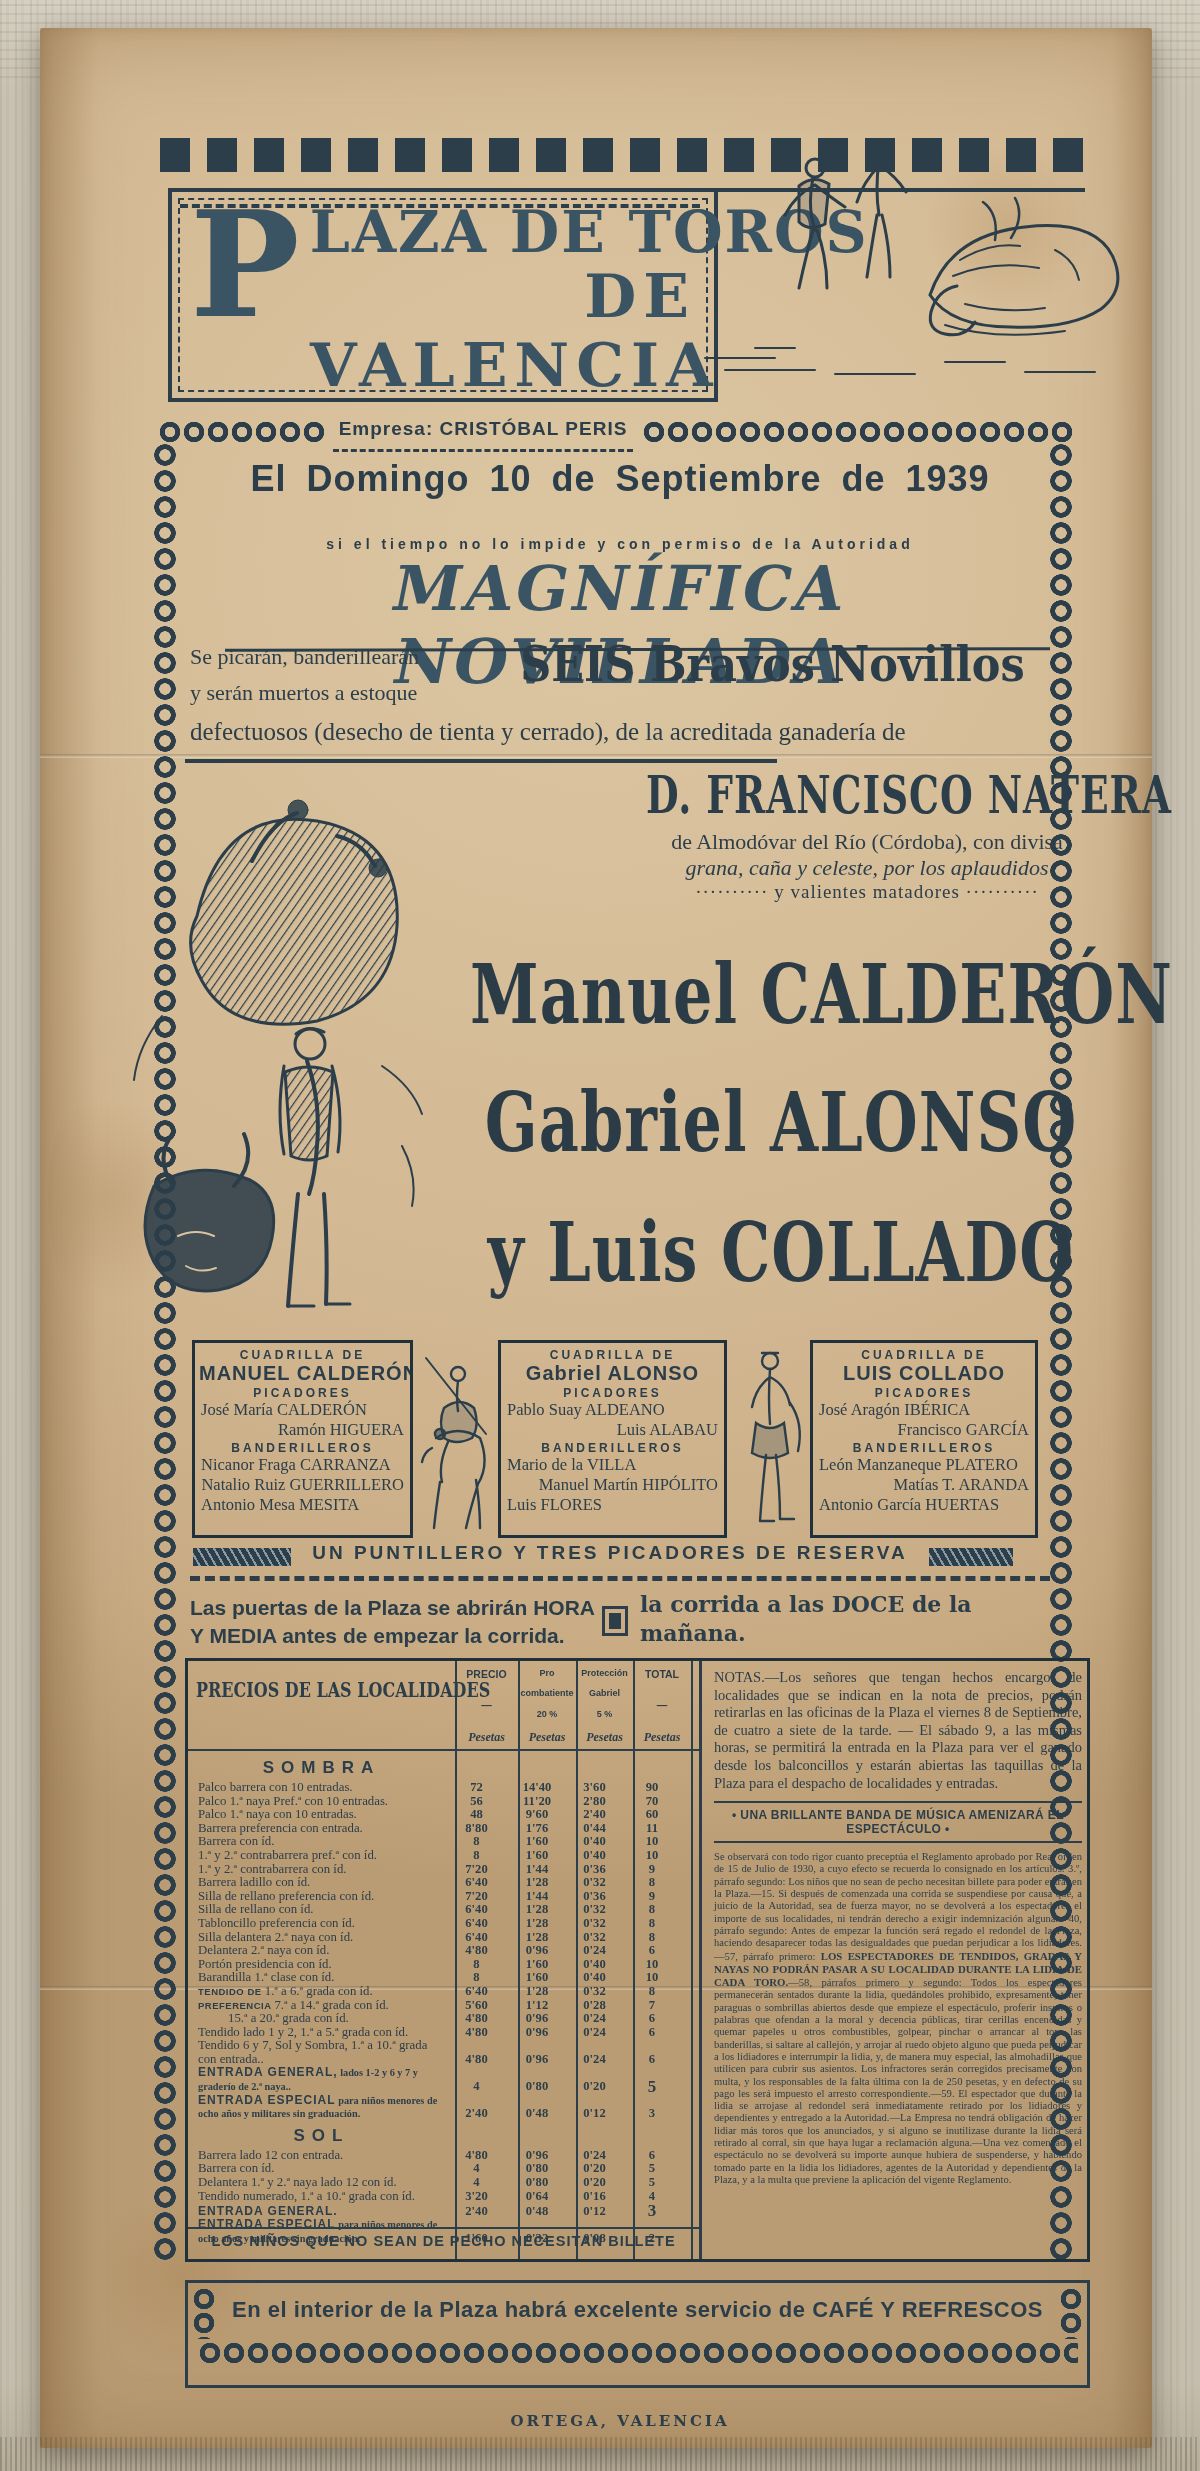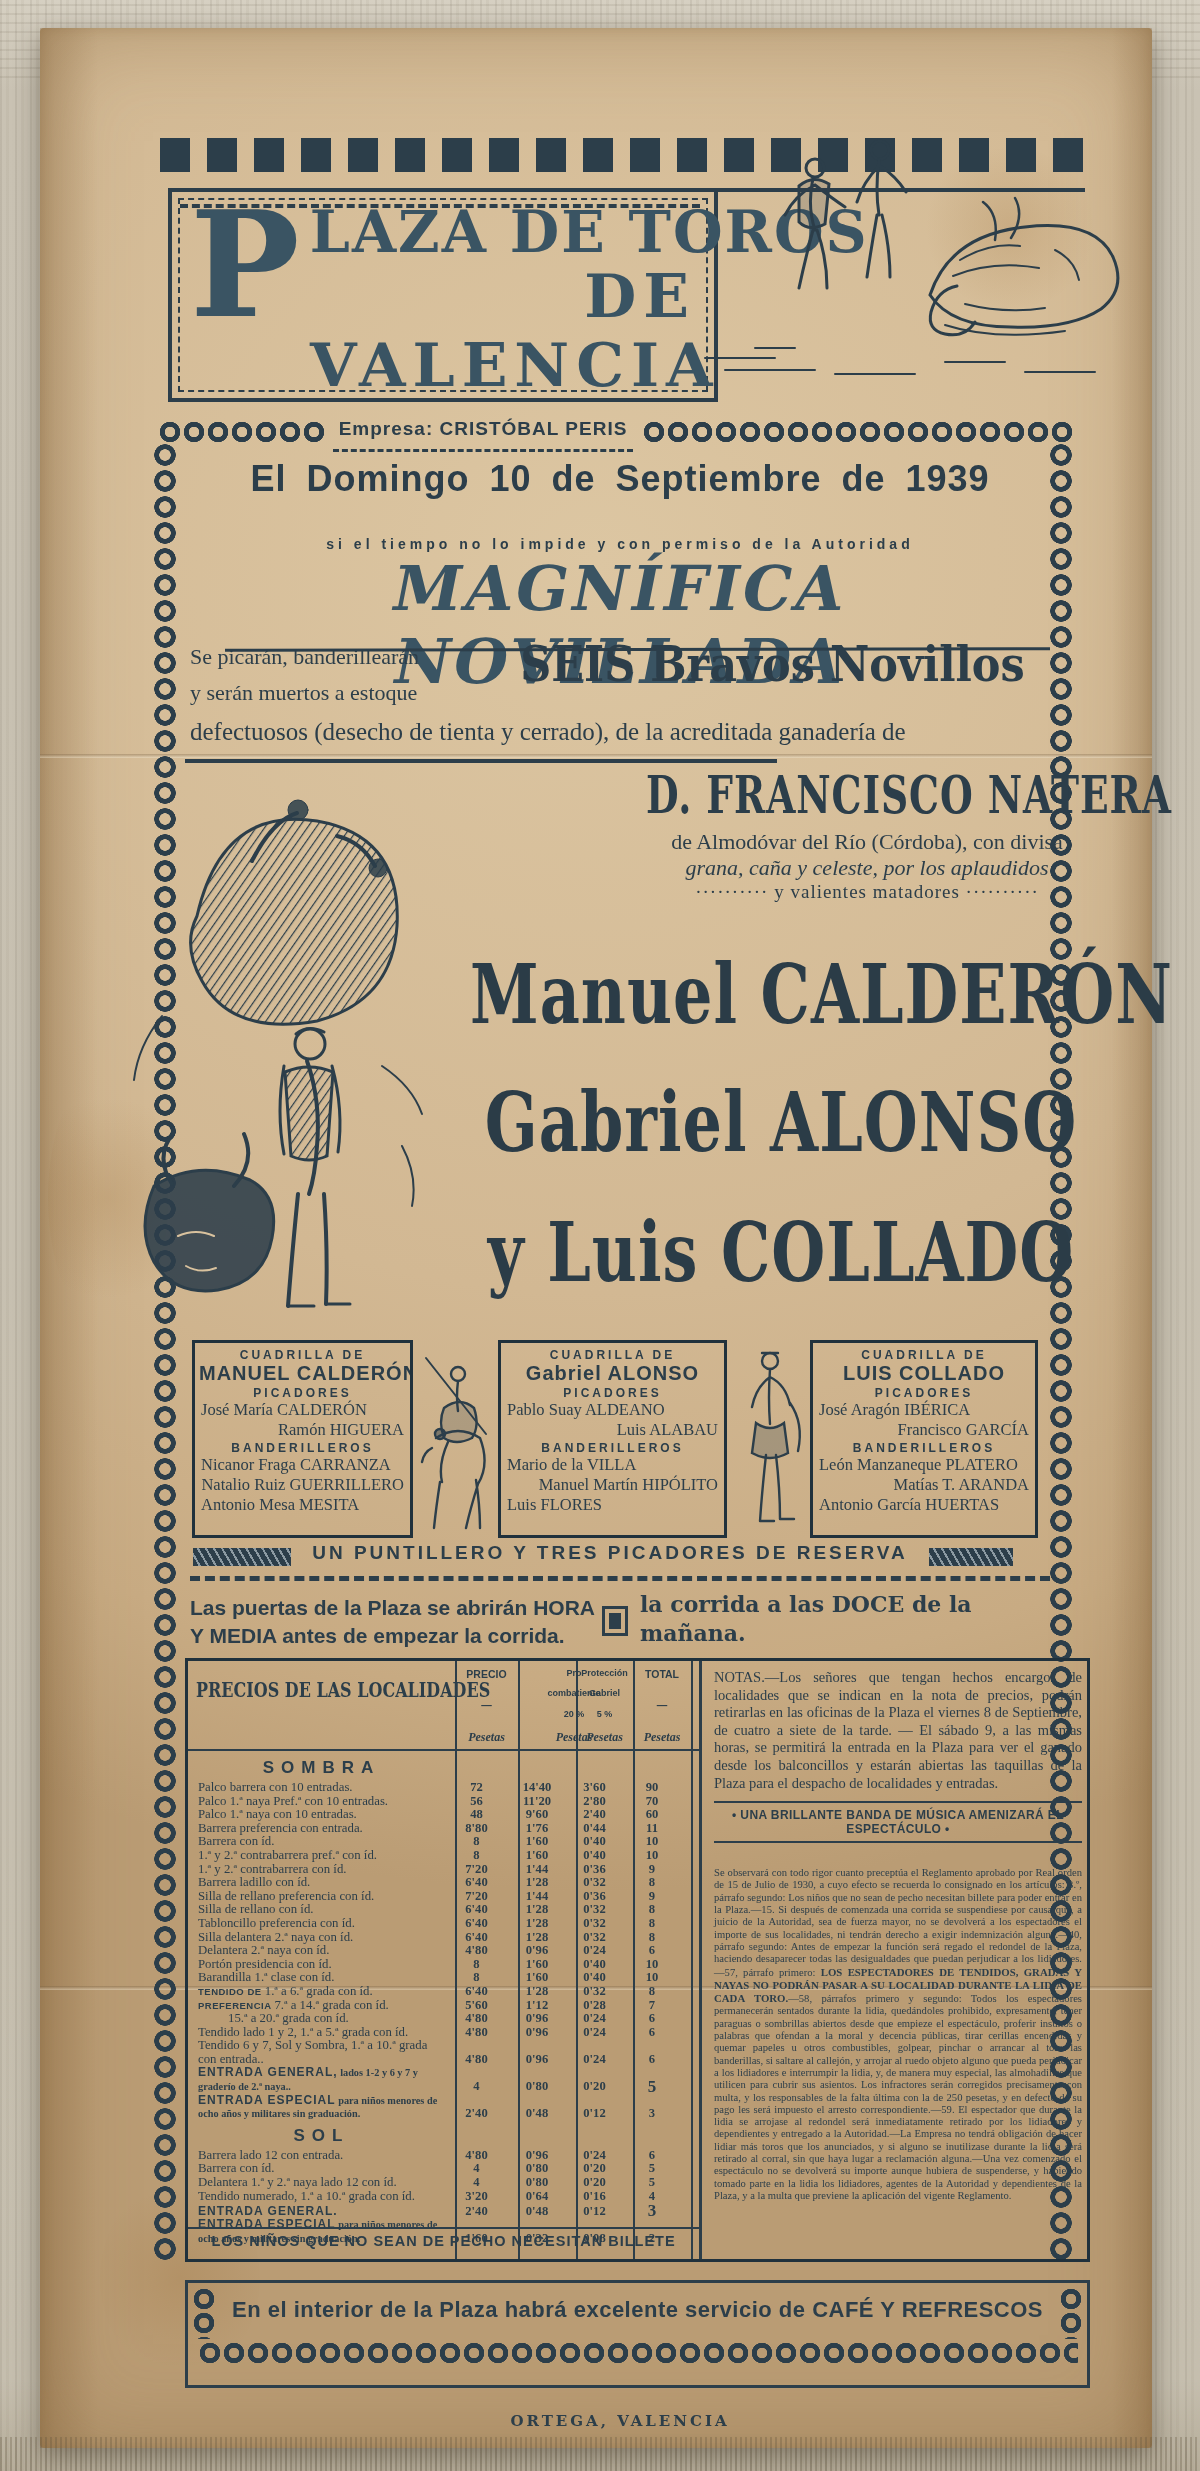--- a/index.html
+++ b/index.html
@@ -137,21 +137,21 @@
   .ind .plab{padding-left:40px;}
   #pfoot-line{position:absolute;left:0;top:566px;width:511px;height:2px;background:var(--ink);}
   #pninos{position:absolute;left:0;top:572px;width:511px;text-align:center;
     font-family:"Liberation Sans", sans-serif;font-weight:bold;font-size:14.5px;letter-spacing:1px;}
 
   
   #notas{position:absolute;left:521px;top:6px;width:378px;padding:2px 5px;box-sizing:border-box;}
   #notas .p1{font-size:14.5px;line-height:17.6px;text-align:justify;}
   #band{margin-top:9px;border-top:2px solid var(--ink);border-bottom:2px solid var(--ink);
     padding:5px 0;text-align:center;font-family:"Liberation Sans", sans-serif;font-weight:bold;font-size:12px;letter-spacing:.4px;}
-  #notas .fine{margin-top:24px;font-size:10.6px;line-height:12.3px;text-align:justify;}
+  #notas .fine{margin-top:8px;font-size:10.6px;line-height:12.3px;text-align:justify;}
   #notas .fine b{font-size:10.8px;}
 
   
   #cafe{position:absolute;left:145px;top:2252px;width:905px;height:108px;border:3px solid var(--ink);box-sizing:border-box;}
   #cafe .txt{position:absolute;left:0;top:14px;width:100%;text-align:center;
     font-family:"Liberation Sans", sans-serif;font-weight:bold;font-size:22px;letter-spacing:.5px;}
   #cafe .chain{left:10px;right:10px;top:58px;width:880px;}
   .mini-rings{position:absolute;width:24px;
     background-image:radial-gradient(circle at 12px 12px, rgba(0,0,0,0) 0 5px, var(--ink) 5.5px 10px, rgba(0,0,0,0) 10.5px);
     background-size:24px 24px;background-repeat:repeat-y;}
@@ -350,21 +350,21 @@
       <div class="vln" style="left:503px;"></div>
       <div class="vln" style="left:511px;width:2.5px;"></div>
 
       <div id="ptitle">PRECIOS DE LAS LOCALIDADES</div>
 
       <div class="colhead" style="left:267px;width:63px;">
         <span class="cl">PRECIO</span>
         <span class="cl">—</span>
         <span class="pes">Pesetas</span>
       </div>
-      <div class="colhead" style="left:330px;width:58px;margin-left:27px;">
+      <div class="colhead" style="left:330px;width:58px;">
         <span class="tiny">Pro</span>
         <span class="tiny">combatiente</span>
         <span class="tiny">20 %</span>
         <span class="pes">Pesetas</span>
       </div>
       <div class="colhead" style="left:388px;width:57px;">
         <span class="tiny">Protección</span>
         <span class="tiny">Gabriel</span>
         <span class="tiny">5 %</span>
         <span class="pes">Pesetas</span>

